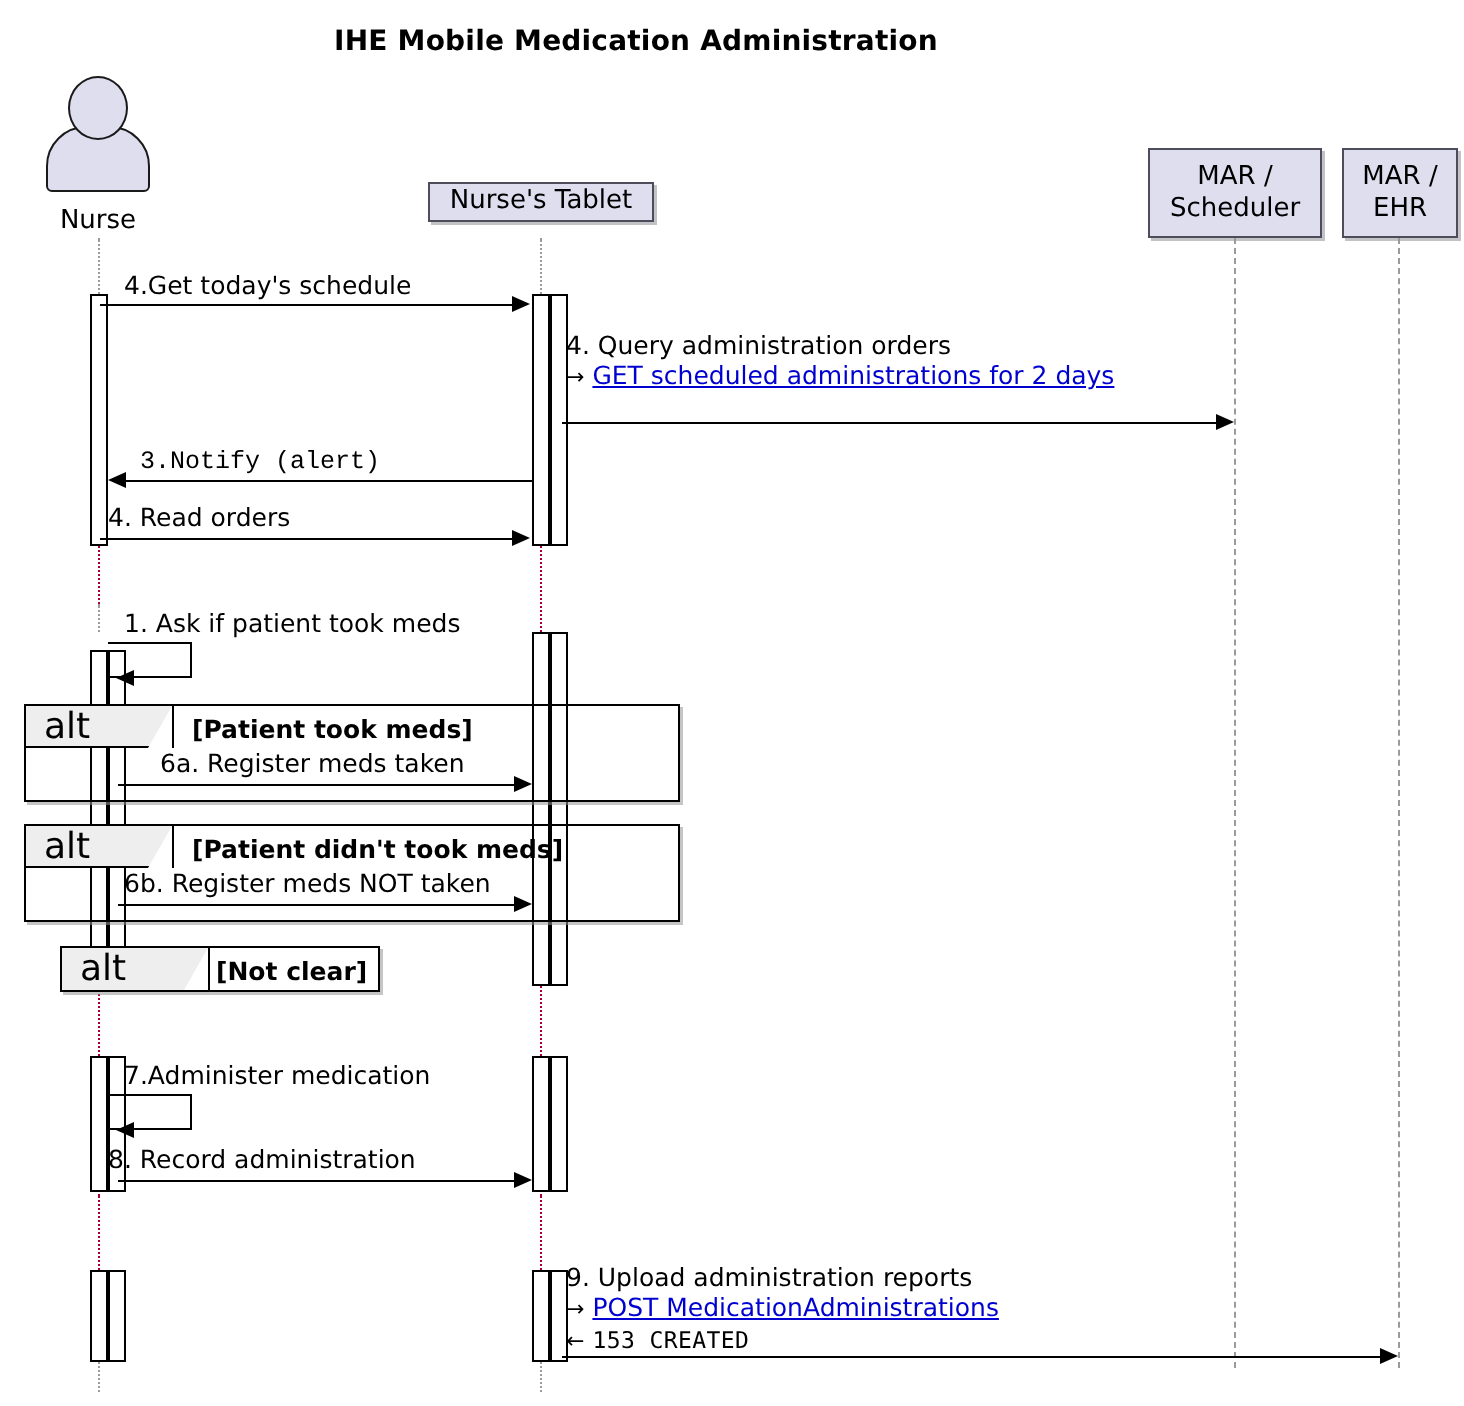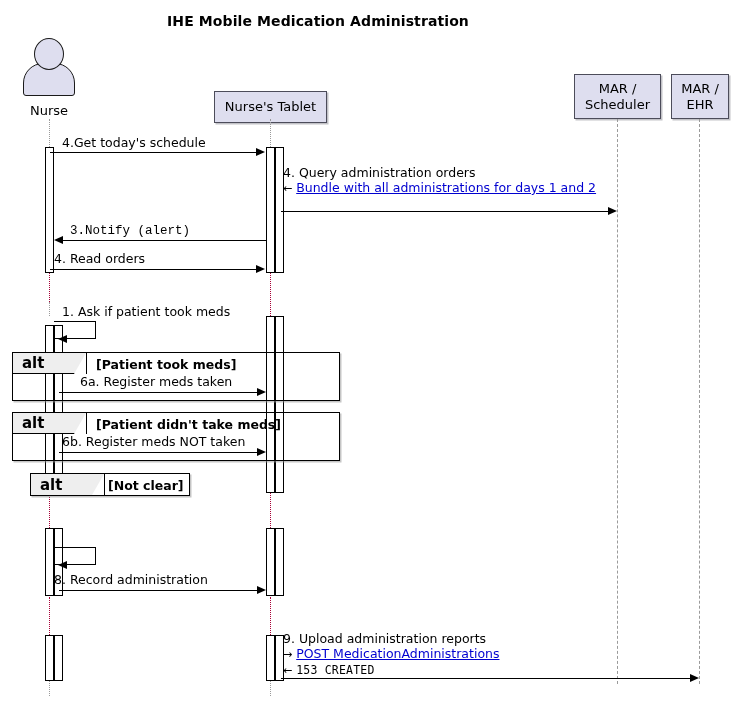--- a/index.html
+++ b/index.html
@@ -62,39 +62,39 @@
   
   .selfmsg{position:absolute;border:1.4px solid #000;border-left:0;box-sizing:border-box;
            height:18px;background:transparent;}
 
   
   .frame{position:absolute;border:1.6px solid #000;box-sizing:border-box;background:transparent;
          box-shadow:1.5px 1.5px 0 rgba(150,150,150,.55);}
   .frame-hdr{position:absolute;height:21px;background:#EEEEEE;box-sizing:border-box;
              border-right:1.6px solid #000;border-bottom:1.6px solid #000;
              display:flex;align-items:center;}
-  .frame-hdr .kw{font-size:15px;font-weight:bold;padding-left:9px;}
+  .frame-hdr .kw{font-size:18px;font-weight:normal;padding-left:9px;}
   .frame-hdr .notch{position:absolute;right:0;top:0;width:12px;height:21px;
        background:#ffffff;clip-path:polygon(100% 0,100% 100%,0 100%);}
   .cond{position:absolute;font-size:12.5px;font-weight:bold;white-space:nowrap;}
 </style>
 </head>
 <body>
 
 <div id="stage">
 
   <div id="diagram-title">IHE Mobile Medication Administration</div>
 
   <div id="actor-nurse">
     <div class="body"></div>
     <div class="head"></div>
   </div>
   <div id="actor-nurse-label">Nurse</div>
 
-  <div class="participant" style="left:214px;top:91px;width:113px;height:32px;">
+  <div class="participant" style="left:214px;top:91px;width:113px;height:20px;">
     <span>Nurse's Tablet</span>
   </div>
 
   <div class="participant" style="left:574px;top:74px;width:87px;height:45px;">
     <span>MAR /
 Scheduler</span>
   </div>
 
   <div class="participant" style="left:671px;top:74px;width:58px;height:45px;">
     <span>MAR /
@@ -134,21 +134,21 @@
   <div class="act" style="left:275px;top:528px;height:68px;"></div>
   <div class="act" style="left:266px;top:635px;height:46px;"></div>
   <div class="act" style="left:275px;top:635px;height:46px;"></div>
 
   <div class="mlabel" style="left:62px;top:136px;">4.Get today's schedule</div>
   <div class="msgline" style="left:50px;top:152px;width:206px;"></div>
   <div class="arrowR" style="left:256px;top:148px;"></div>
 
   <div class="mlabel block" style="left:283px;top:165px;">
     <span class="ln">4. Query administration orders</span>
-    <span class="ln"><span class="gly">←</span>&nbsp;<span class="lnk">Bundle with all administrations for days 1 and 2</span></span>
+    <span class="ln"><span class="gly">→</span>&nbsp;<span class="lnk">GET scheduled administrations for 2 days</span></span>
   </div>
   <div class="msgline" style="left:281px;top:211px;width:327px;"></div>
   <div class="arrowR" style="left:608px;top:207px;"></div>
 
   <div class="mlabel" style="left:70px;top:224px;font-family:Liberation Mono, monospace;">3.Notify (alert)</div>
   <div class="msgline" style="left:63px;top:240px;width:203px;"></div>
   <div class="arrowL" style="left:54px;top:236px;"></div>
 
   <div class="mlabel" style="left:54px;top:252px;">4. Read orders</div>
   <div class="msgline" style="left:50px;top:269px;width:206px;"></div>
@@ -166,32 +166,33 @@
   <div class="cond" style="left:96px;top:357px;">[Patient took meds]</div>
   <div class="mlabel" style="left:80px;top:375px;">6a. Register meds taken</div>
   <div class="msgline" style="left:59px;top:392px;width:198px;"></div>
   <div class="arrowR" style="left:257px;top:388px;"></div>
 
   <div class="frame" style="left:12px;top:412px;width:328px;height:49px;"></div>
   <div class="frame-hdr" style="left:13px;top:413px;width:74px;">
     <span class="kw">alt</span>
     <span class="notch"></span>
   </div>
-  <div class="cond" style="left:96px;top:417px;">[Patient didn't take meds]</div>
+  <div class="cond" style="left:96px;top:417px;">[Patient didn't took meds]</div>
   <div class="mlabel" style="left:62px;top:435px;">6b. Register meds NOT taken</div>
   <div class="msgline" style="left:59px;top:452px;width:198px;"></div>
   <div class="arrowR" style="left:257px;top:448px;"></div>
 
   <div class="frame" style="left:30px;top:473px;width:160px;height:23px;"></div>
   <div class="frame-hdr" style="left:31px;top:474px;width:74px;height:21px;border-bottom:0;">
     <span class="kw">alt</span>
     <span class="notch"></span>
   </div>
   <div class="cond" style="left:108px;top:478px;">[Not clear]</div>
 
+  <div class="mlabel" style="left:62px;top:531px;">7.Administer medication</div>
   <div class="selfmsg" style="left:54px;top:547px;width:42px;"></div>
   <div class="arrowL" style="left:58px;top:561px;"></div>
 
   <div class="mlabel" style="left:54px;top:573px;">8. Record administration</div>
   <div class="msgline" style="left:59px;top:590px;width:198px;"></div>
   <div class="arrowR" style="left:257px;top:586px;"></div>
 
   <div class="mlabel block" style="left:283px;top:631px;">
     <span class="ln">9. Upload administration reports</span>
     <span class="ln"><span class="gly">→</span>&nbsp;<span class="lnk">POST MedicationAdministrations</span></span>

